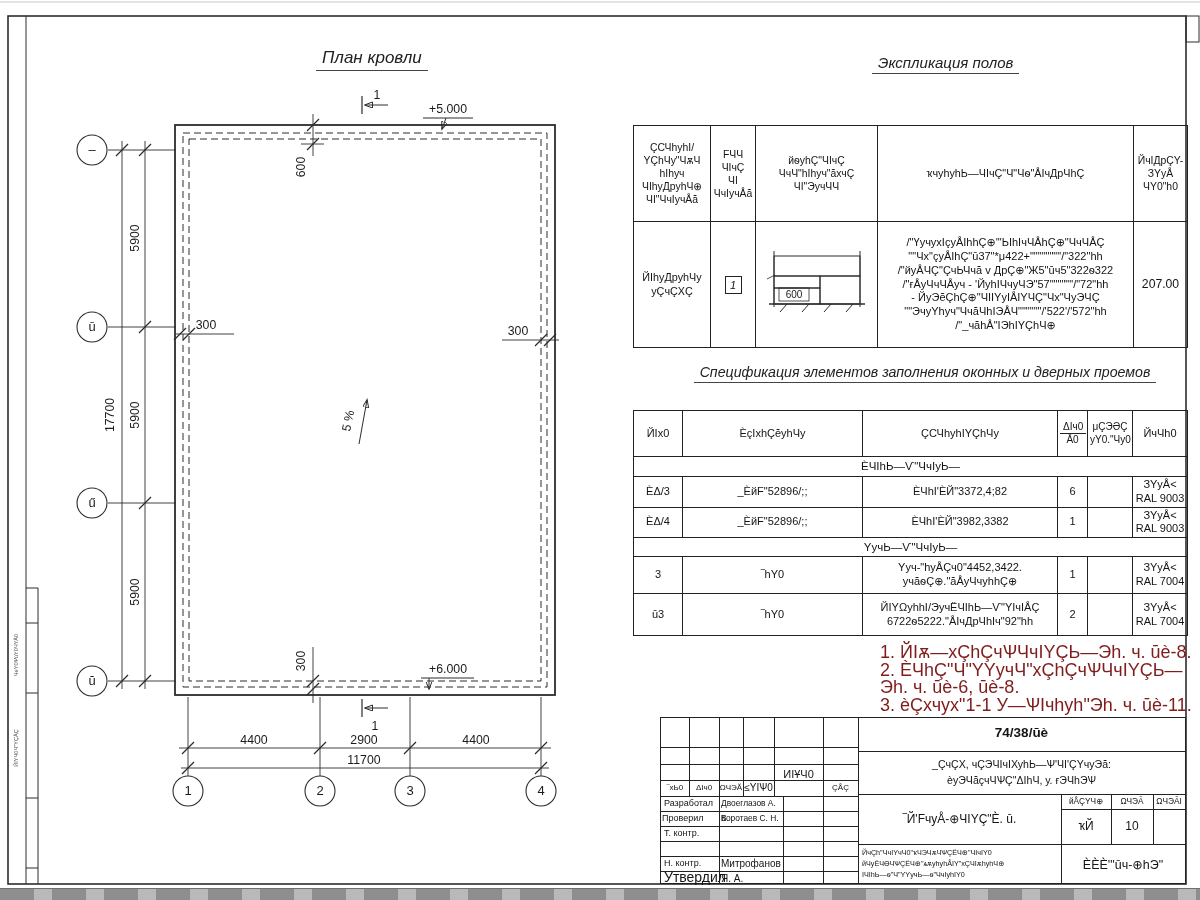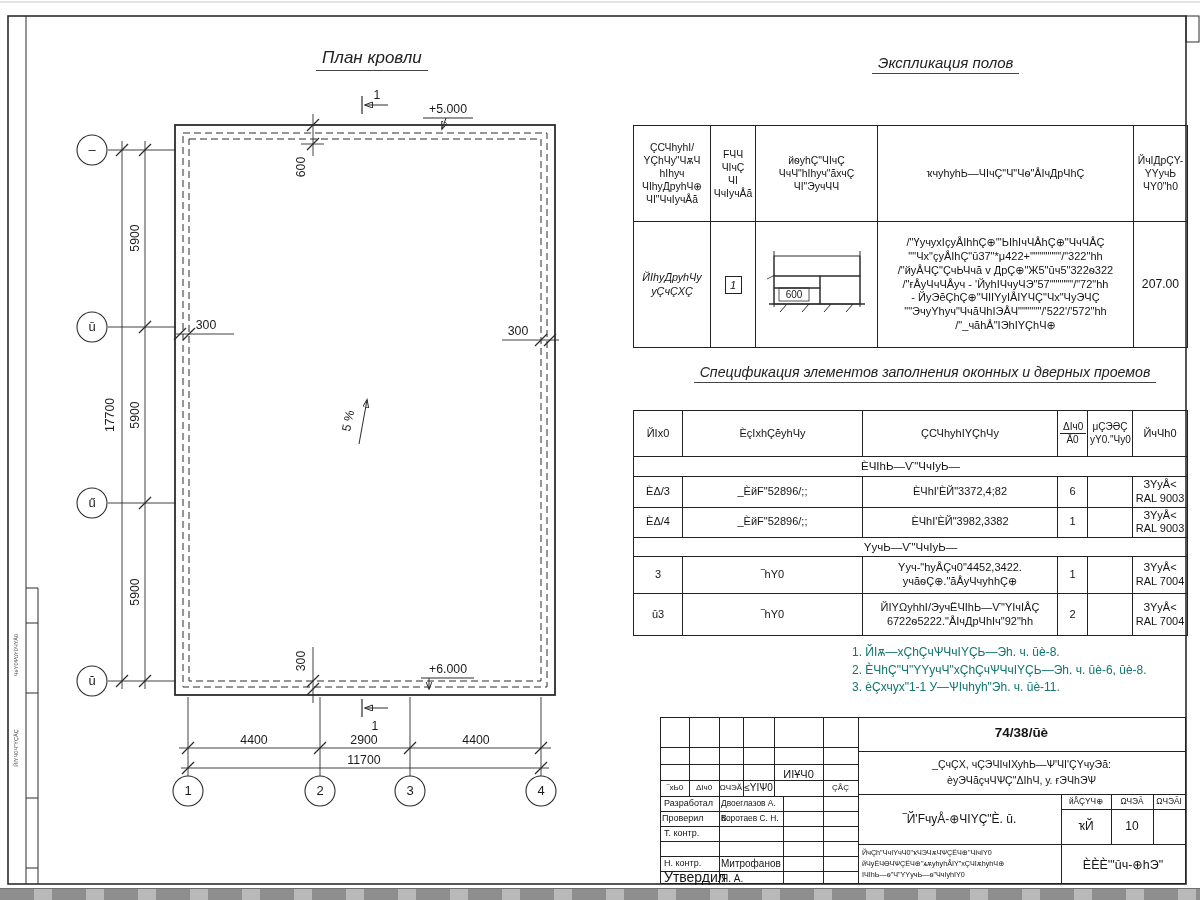--- a/index.html
+++ b/index.html
@@ -8,21 +8,21 @@
   .abs{position:absolute;}
   .pre{white-space:pre-line;}
   
   .dwg-title{font-style:italic;color:#222;}
   .dwg-title .ul{display:inline-block;border-bottom:1.4px solid #444;padding:0 6px 2px 6px;text-align:right;}
   
   table.sheet-table{border-collapse:collapse;table-layout:fixed;position:absolute;
     border:1.6px solid #222;}
   table.sheet-table td{border:1px solid #222;text-align:center;vertical-align:middle;
     padding:1px 2px;font-size:11px;line-height:1.25;color:#141414;overflow:hidden;}
-  td.left{text-align:left;padding-left:5px;font-style:italic;}
+  td.left{text-align:left;padding-left:5px;}
   td.desc{font-size:10.6px;line-height:1.42;text-align:left;padding-left:6px;}
   td.note-cell{font-size:9.3px;line-height:1.15;text-align:left;padding-left:4px;}
   tr.group td{font-size:11.5px;}
   .frac .ftop{display:inline-block;border-bottom:1px solid #222;padding:0 3px;}
   .typebox{display:inline-block;border:1px solid #222;width:15px;height:16px;line-height:16px;
     font-style:italic;font-size:11px;}
   
   #tblock{position:absolute;left:660px;top:717px;width:524px;height:165px;border:1.5px solid #222;}
   .vl{position:absolute;width:1px;background:#222;}
   .hl{position:absolute;height:1px;background:#222;}
@@ -30,21 +30,21 @@
   .c{text-align:center;}
   
   svg line, svg rect, svg circle, svg path{stroke:#2c2c2c;fill:none;}
   .tick{stroke-width:1.3px;}
   text{font-family:"Liberation Sans",sans-serif;fill:#1b1b1b;stroke:none;}
   .dt{font-size:12.3px;text-anchor:middle;dominant-baseline:middle;}
   .ax{font-size:13px;}
   .stampt{font-size:5.6px;fill:#555;text-anchor:middle;}
   .graybar{position:absolute;left:0;top:888px;width:1200px;height:12px;border-top:1px solid #6f6f6f;
     background:repeating-linear-gradient(90deg,#8e8e8e 0 34px,#b9b9b9 34px 52px);}
-  .notes{font-size:12px;line-height:17.6px;color:#0f766e;}
+  .notes{font-size:18px;line-height:17.6px;color:#7f1d1d;margin-left:28px;}
 </style>
 </head>
 <body>
 
 <div id="sheet">
 
   <svg class="abs" style="left:0;top:0" width="1200" height="900">
     <defs>
       <marker id="arw" markerWidth="10" markerHeight="8" refX="7.5" refY="3" orient="auto" markerUnits="userSpaceOnUse">
         <path d="M0,0 L8,3 L0,6 z" fill="#2c2c2c" stroke="none"></path>
@@ -192,21 +192,21 @@
 ЧI"ЧчIучÅă</td>
       <td class="pre" style="font-size:10.4px">FЧЧ
 ЧIчÇ
 ЧI
 ЧчIучÅă</td>
       <td class="pre" style="font-size:10.4px">йѳуhÇ"ЧIчÇ
 ЧчЧ"hIhуч"ăхчÇ
 ЧI"ЭучЧЧ</td>
       <td style="font-size:10.8px">ҡчуhуhЬ—ЧIчÇ"Ч"Чѳ"ÅIчДрЧhÇ</td>
       <td class="pre" style="font-size:10.4px">ЙчIДрÇY-
-YYучЬ
+ЗYуÅ
 ЧY0"h0</td>
     </tr>
     <tr style="height:126px">
       <td class="pre left" style="font-size:10.8px;vertical-align:middle">ЙIhуДруhЧу
 уÇчÇХÇ</td>
       <td>
         <span class="typebox">1</span>
       </td>
       <td>
         

